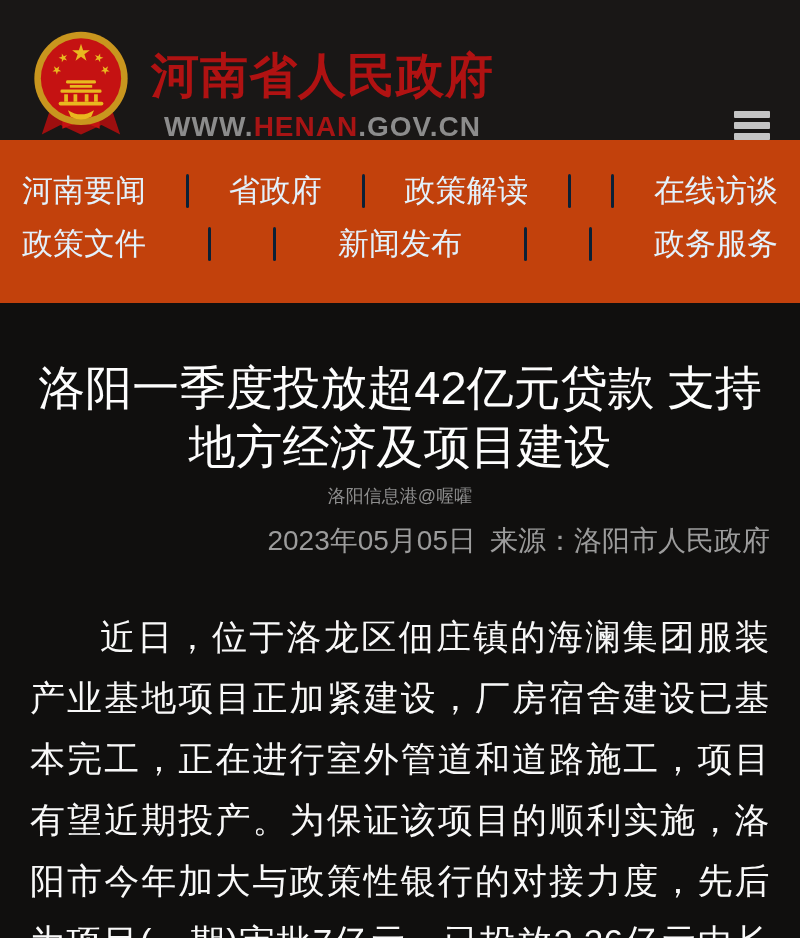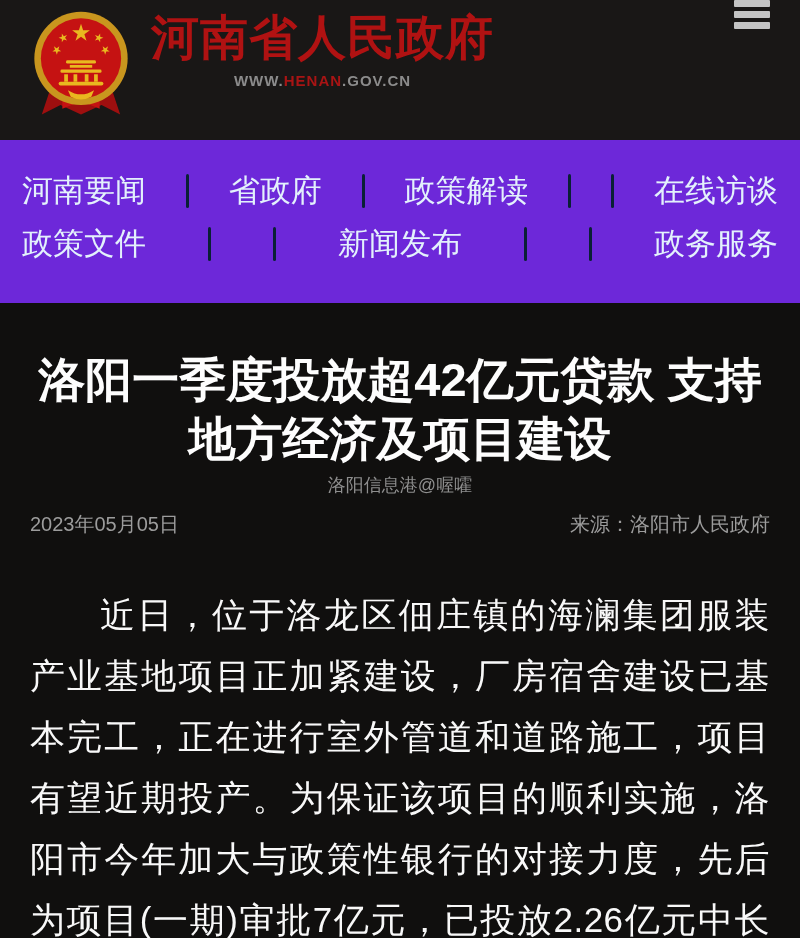--- a/index.html
+++ b/index.html
@@ -11,59 +11,60 @@
     font-family: "Liberation Sans", "DejaVu Sans", sans-serif;
     background: #100f0e;
   }
   .page { width: 800px; height: 938px; display: flex; flex-direction: column; }
 
   
   .site-header {
     height: 140px;
     background: #191716;
     display: flex;
-    align-items: flex-start;
+    align-items: flex-end;
     padding: 8px 30px 0 25px;
     box-sizing: border-box;
     flex: 0 0 auto;
   }
   .emblem { width: 112px; height: 112px; flex: 0 0 auto; }
   .brand { margin-left: 14px; text-align: center; }
   .site-title {
     font-size: 48px;
     font-weight: bold;
     color: #b01212;
     letter-spacing: 1px;
     line-height: 60px;
     white-space: nowrap;
   }
   .site-url {
-    font-size: 15px;
+    font-size: 28px;
     font-weight: bold;
     color: #8c8c8c;
     letter-spacing: 1px;
     line-height: 26px;
     white-space: nowrap;
+    margin-top: 8px;
   }
   .site-url .hl { color: #a81414; }
   .hamburger {
     margin-left: auto;
     width: 36px;
     height: 29px;
     display: flex;
     flex-direction: column;
     justify-content: space-between;
     cursor: pointer;
     margin-top: -8px;
   }
   .hamburger span { display: block; height: 7px; background: #c4c4c4; border-radius: 1px; }
 
   
   .main-nav {
-    background: #6d28d9;
+    background: #c2410c;
     padding: 24px 22px 33px 22px;
     flex: 0 0 auto;
   }
   .nav-row {
     display: flex;
     align-items: center;
     justify-content: space-between;
     height: 53px;
   }
   .nav-item {
@@ -82,40 +83,40 @@
   }
 
   
   .article {
     background: #100f0e;
     flex: 1 1 auto;
     padding: 47px 30px 20px 30px;
     box-sizing: border-box;
   }
   .article-title {
-    margin: 0;
+    margin: 8px;
     font-size: 47px;
     line-height: 59px;
-    font-weight: bold;
+    font-weight: normal;
     color: #fdfdfd;
     text-align: center;
   }
   .article-title .line { display: block; }
   .watermark {
     margin-top: 5px;
     text-align: center;
     font-size: 18px;
     color: #8e8e8e;
   }
   .article-meta {
     margin-top: 14px;
     display: flex;
-    justify-content: space-between;
+    justify-content: flex-end;
     gap: 14px;
-    font-size: 20px;
+    font-size: 28px;
     color: #9c9c9c;
   }
   .article-body {
     margin: 46px 0 0 0;
     font-size: 35px;
     line-height: 61px;
     color: #f8f8f8;
     text-align: justify;
     text-indent: 2em;
     letter-spacing: 0.5px;

